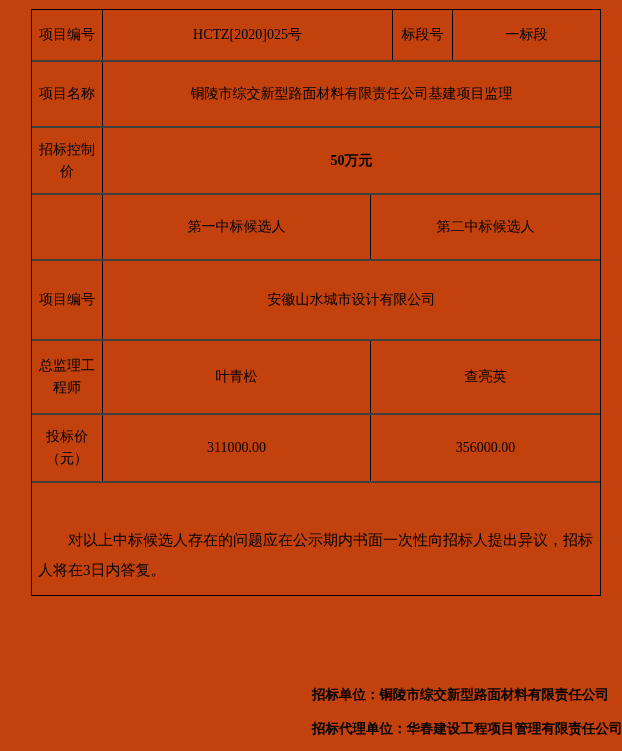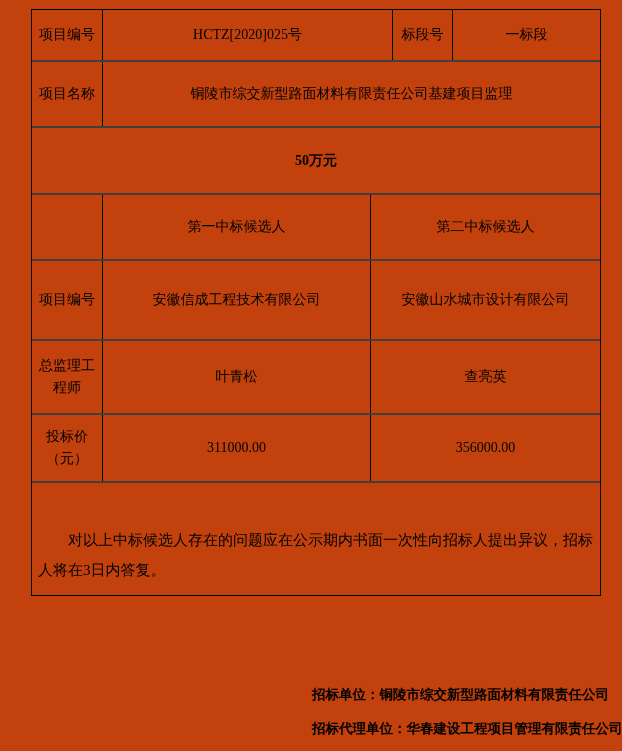--- a/index.html
+++ b/index.html
@@ -88,32 +88,32 @@
       <div class="cell col-r1l2">标段号</div>
       <div class="cell col-r1v2">一标段</div>
     </div>
 
     <div class="row h66">
       <div class="cell col-label">项目名称</div>
       <div class="cell col-merged">铜陵市综交新型路面材料有限责任公司基建项目监理</div>
     </div>
 
     <div class="row h67">
+      <div class="cell col-label">招标控制价</div>
       <div class="cell col-merged bold">50万元</div>
     </div>
 
     <div class="row h66">
       <div class="cell col-label"></div>
       <div class="cell col-cand1">第一中标候选人</div>
       <div class="cell col-cand2">第二中标候选人</div>
     </div>
 
     <div class="row h80">
       <div class="cell col-label">项目编号</div>
-      <div class="cell col-cand1">安徽信成工程技术有限公司</div>
       <div class="cell col-cand2">安徽山水城市设计有限公司</div>
     </div>
 
     <div class="row h74">
       <div class="cell col-label">总监理工程师</div>
       <div class="cell col-cand1">叶青松</div>
       <div class="cell col-cand2">查亮英</div>
     </div>
 
     <div class="row h68">

